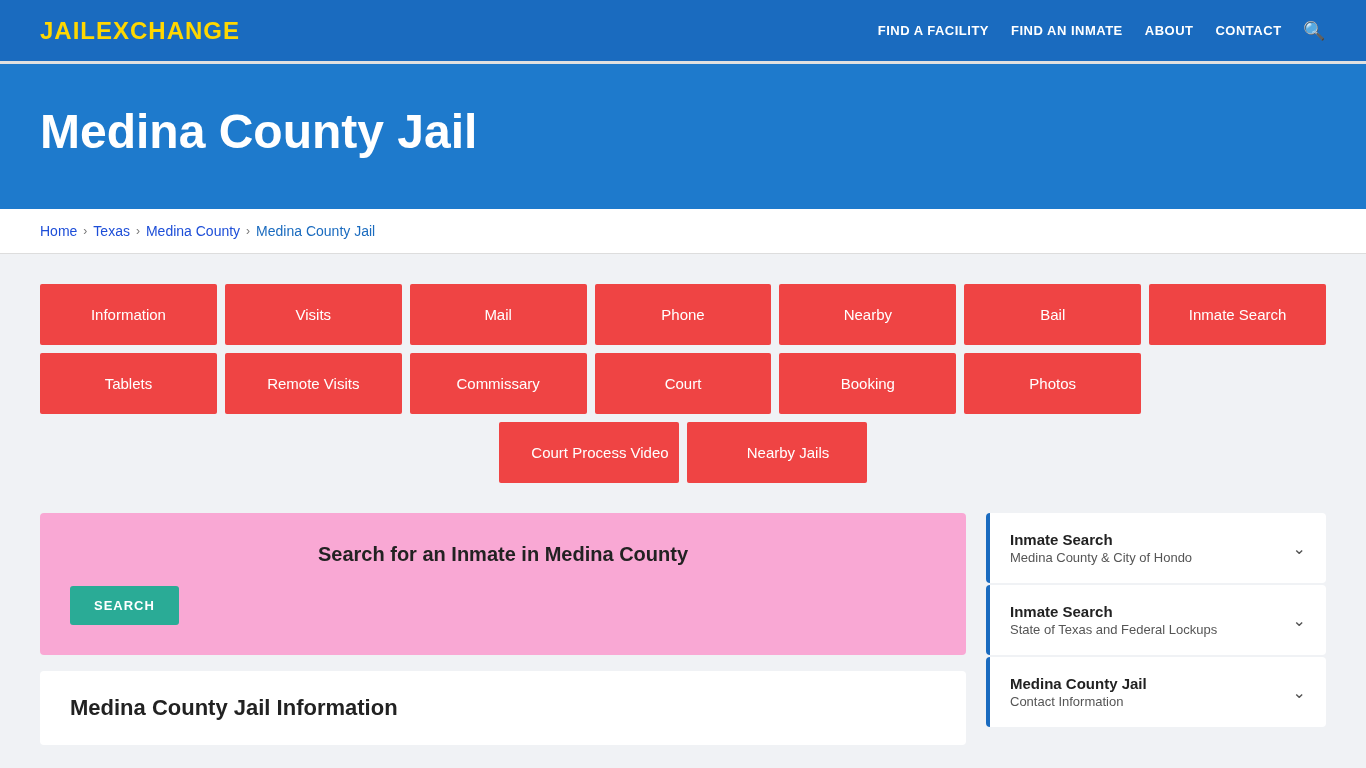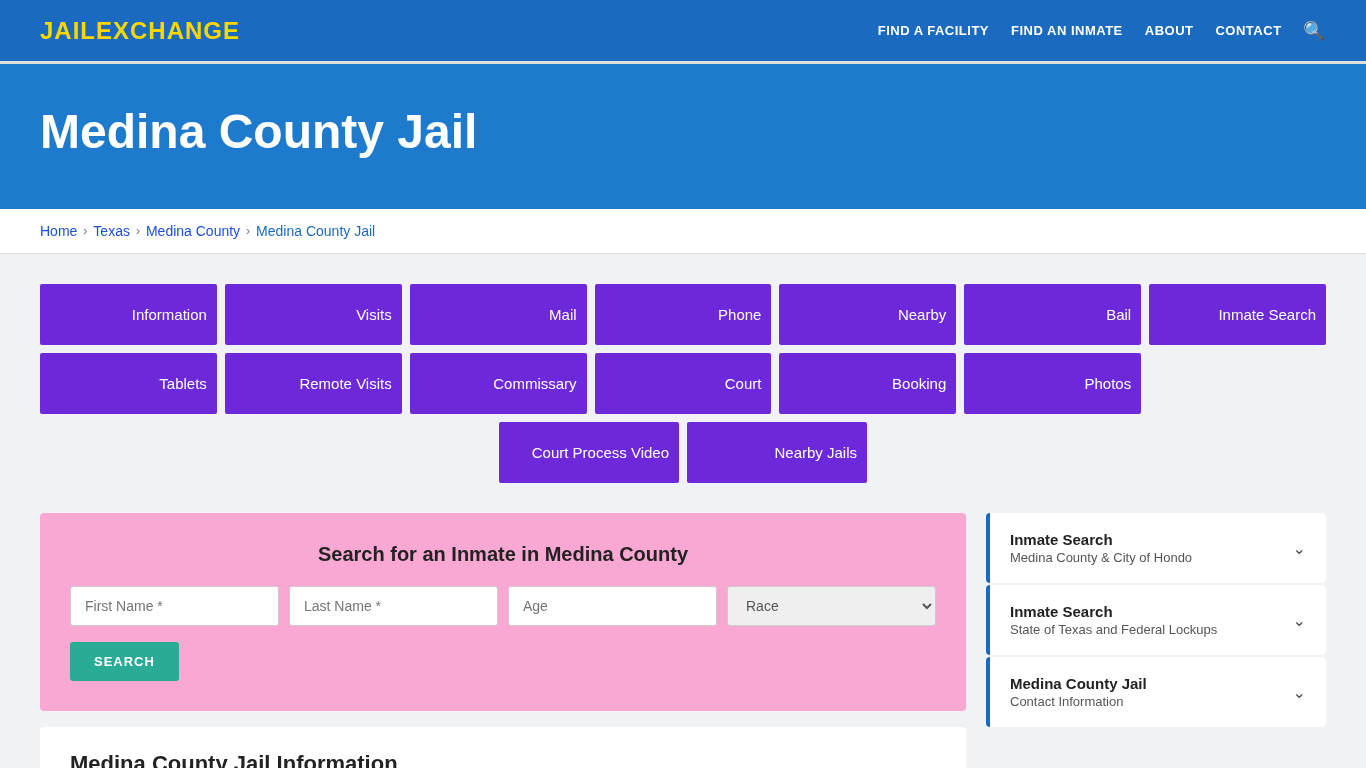--- a/index.html
+++ b/index.html
@@ -84,28 +84,28 @@
     }
 
     
     .button-grid {
       display: grid;
       grid-template-columns: repeat(7, 1fr);
       gap: 8px;
       margin-bottom: 8px;
     }
     .grid-btn {
-      background: #6d28d9;
+      background: #ef4444;
       color: white;
       border: none;
       padding: 22px 10px;
       font-size: 15px;
       font-weight: 500;
       cursor: pointer;
-      text-align: right;
+      text-align: center;
       border-radius: 2px;
     }
     .button-row2 {
       display: grid;
       grid-template-columns: repeat(7, 1fr);
       gap: 8px;
       margin-bottom: 8px;
     }
     .button-row3 {
       display: flex;
@@ -275,33 +275,20 @@
     <button class="grid-btn">Court Process Video</button>
     <button class="grid-btn">Nearby Jails</button>
   </div>
 
   <div class="content-area">
 
     <div style="flex:1;">
 
       <div class="search-panel">
         <h2>Search for an Inmate in Medina County</h2>
-        <div class="search-inputs">
-          <input type="text" placeholder="First Name *" style="">
-          <input type="text" placeholder="Last Name *" style="">
-          <input type="text" placeholder="Age" style="">
-          <select>
-            <option>Race</option>
-            <option>White</option>
-            <option>Black</option>
-            <option>Hispanic</option>
-            <option>Asian</option>
-            <option>Other</option>
-          </select>
-        </div>
         <button class="search-btn">SEARCH</button>
       </div>
 
       <div class="info-section">
         <h2>Medina County Jail Information</h2>
       </div>
     </div>
 
     <div class="sidebar">
       <div class="sidebar-card">

